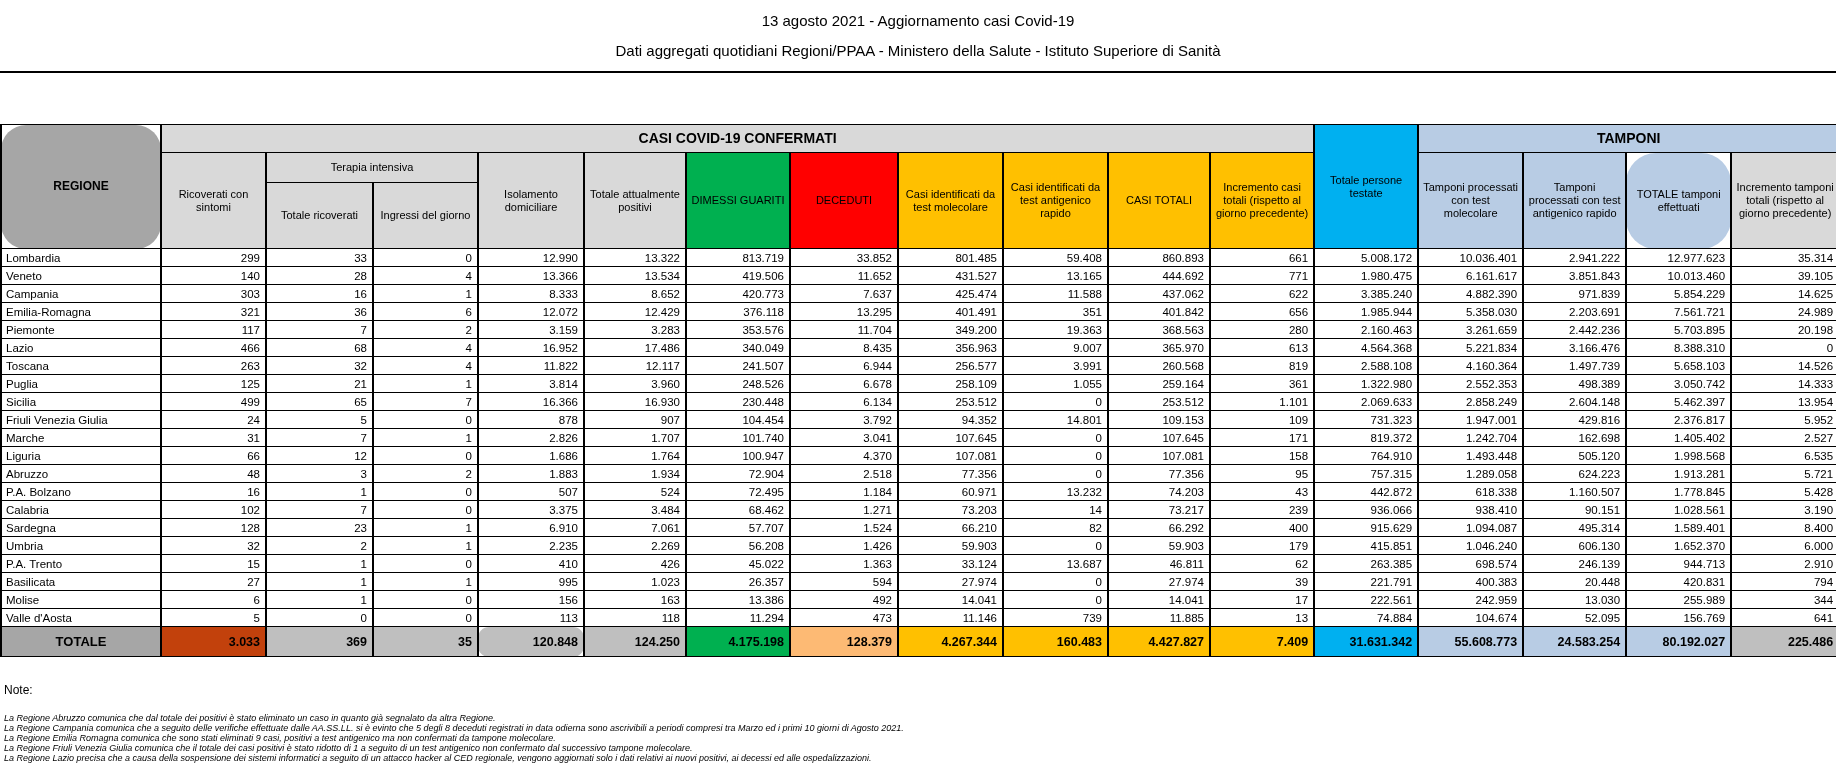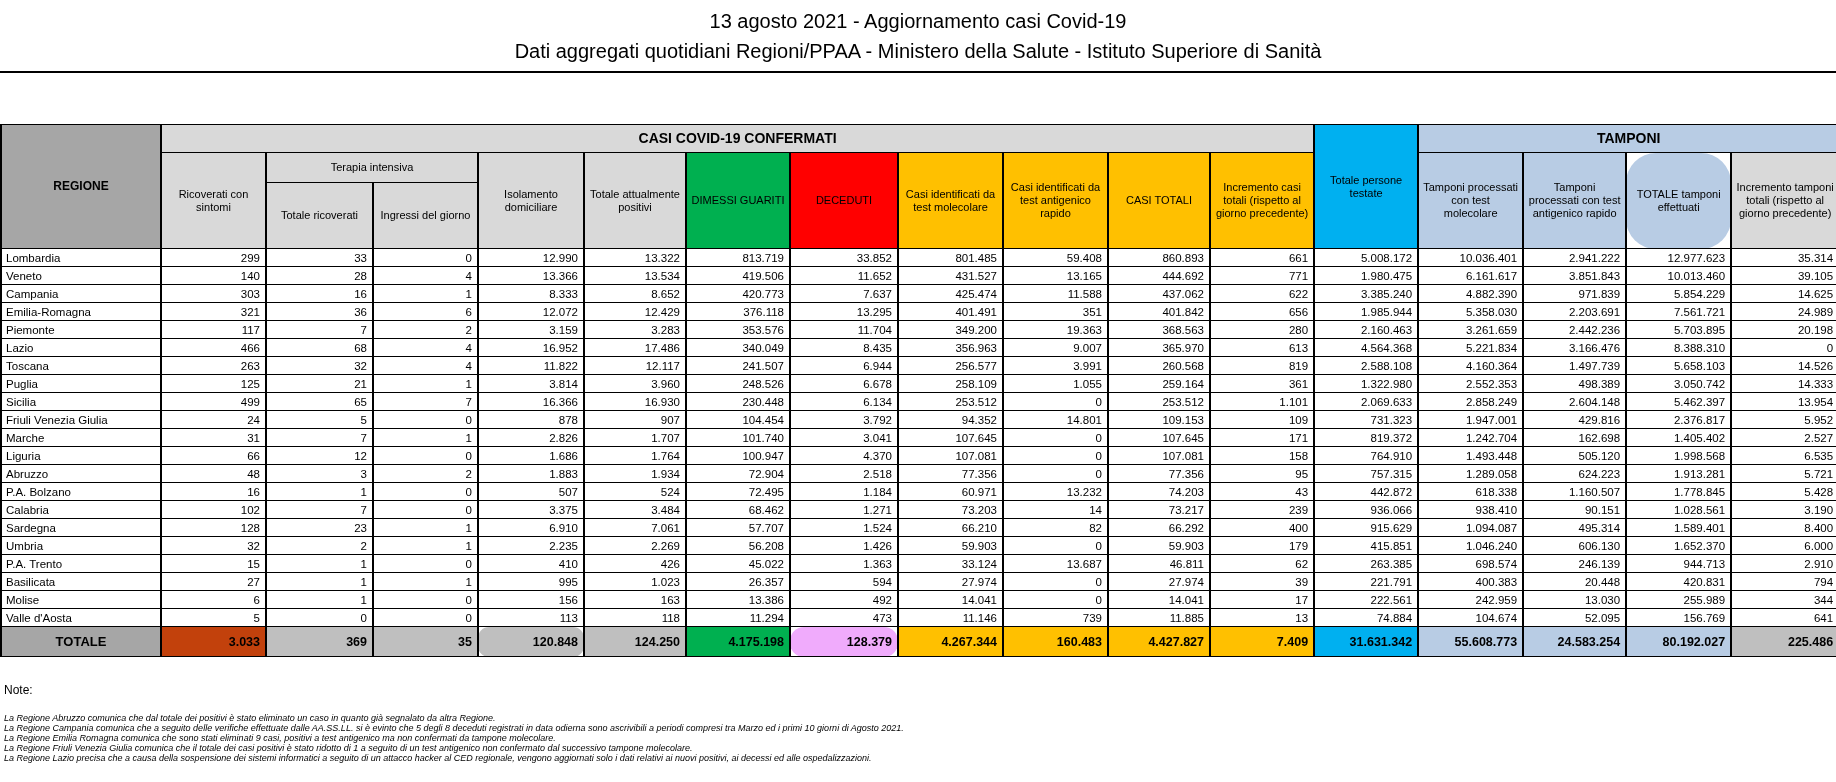--- a/index.html
+++ b/index.html
@@ -2,38 +2,38 @@
 <html><head>
 <meta charset="utf-8">
 <style>
   * { box-sizing: border-box; }
   html, body { margin: 0; padding: 0; background: #fff; }
   body {
     width: 1836px; height: 782px; overflow: hidden;
     font-family: "Liberation Sans", sans-serif; color: #000;
   }
   .title-block { text-align: center; padding-top: 6px; }
-  .title-line { font-size: 20px; line-height: 30px; white-space: nowrap; }
+  .title-line { font-size: 15px; line-height: 30px; white-space: nowrap; }
   .rule { border: none; border-top: 2px solid #000; margin: 5px 0 0 0; }
 
   table.covid { border-collapse: collapse; table-layout: fixed; width: 1836px; margin-top: 51px; }
   th, td {
     border-left: 2px solid #000; border-right: 2px solid #000;
     border-top: 1px solid #000; border-bottom: 1px solid #000;
     padding: 0 4px; overflow: hidden;
   }
   thead th {
     font-size: 11px; font-weight: normal; text-align: center; vertical-align: middle;
     line-height: 1.18; background: #D9D9D9;
   }
   thead tr.grp-row { height: 28px; }
   thead tr.mid-row { height: 30px; }
   thead tr.sub-row { height: 66px; }
   th.grp { font-weight: bold; font-size: 14px; }
-  th.regione { font-weight: bold; font-size: 12px; }
+  th.regione { font-weight: bold; font-size: 12px; border-radius: 25px; }
   tbody tr { height: 18px; }
   tbody td { font-size: 11.5px; background: #fff; }
   td.region { text-align: left; }
   td.num { text-align: right; padding-right: 5px; }
   tr.total-row { height: 30px; }
   tr.total-row td { font-weight: bold; font-size: 12.5px; }
   tr.total-row td.region { text-align: center; font-size: 13px; }
 
   .notes { margin: 26px 0 0 4px; }
   .notes-heading { font-size: 12px; line-height: 14px; }
@@ -498,21 +498,21 @@
         <td class="num">641</td>
       </tr>
       <tr class="total-row">
         <td class="region" style="background: rgb(166, 166, 166);">TOTALE</td>
         <td class="num" style="background: #c2410c; padding-left: 25px;">3.033</td>
         <td class="num" style="background: rgb(191, 191, 191);">369</td>
         <td class="num" style="background: rgb(191, 191, 191);">35</td>
         <td class="num" style="background: rgb(191, 191, 191); border-radius: 11px;">120.848</td>
         <td class="num" style="background: rgb(191, 191, 191);">124.250</td>
         <td class="num" style="background: rgb(0, 176, 80);">4.175.198</td>
-        <td class="num" style="background: #f0abfc; border-radius: 14px;">128.379</td>
+        <td class="num" style="background: #fdba74;">128.379</td>
         <td class="num" style="background: rgb(255, 192, 0);">4.267.344</td>
         <td class="num" style="background: rgb(255, 192, 0);">160.483</td>
         <td class="num" style="background: rgb(255, 192, 0);">4.427.827</td>
         <td class="num" style="background: rgb(255, 192, 0);">7.409</td>
         <td class="num" style="background: rgb(0, 176, 240);">31.631.342</td>
         <td class="num" style="background: rgb(184, 204, 228);">55.608.773</td>
         <td class="num" style="background: rgb(184, 204, 228);">24.583.254</td>
         <td class="num" style="background: rgb(184, 204, 228);">80.192.027</td>
         <td class="num" style="background: rgb(191, 191, 191);">225.486</td>
       </tr>

